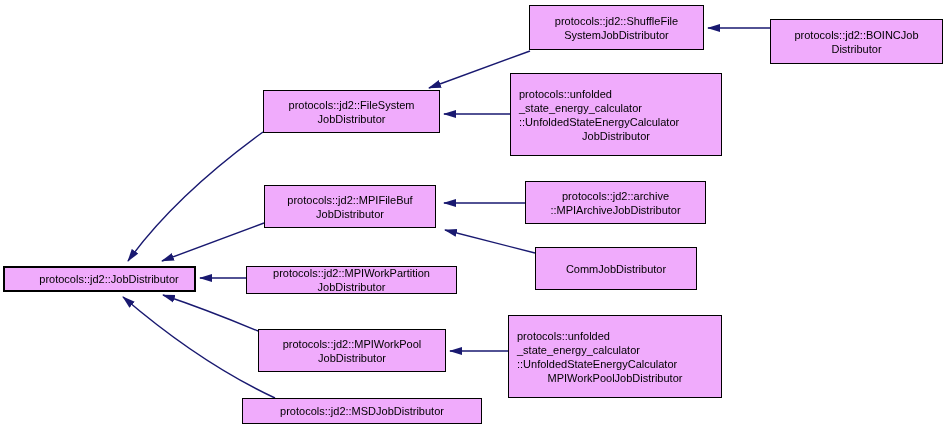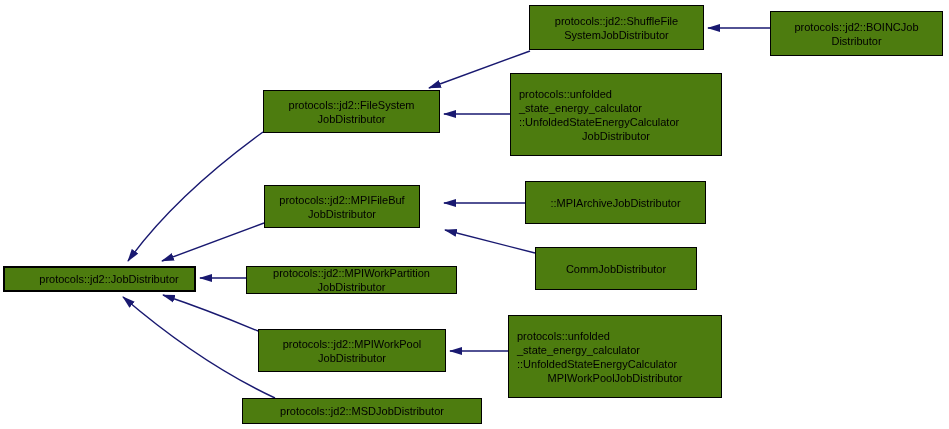--- a/index.html
+++ b/index.html
@@ -17,44 +17,44 @@
   }
   .edges {
     position: absolute;
     left: 0; top: 0;
     width: 949px; height: 429px;
     pointer-events: none;
   }
   .node {
     position: absolute;
     box-sizing: border-box;
-    background: #4d7c0f;
+    background: #f0abfc;
     border: 1px solid #000000;
     color: #000000;
     font-size: 11px;
     line-height: 14px;
     display: flex;
     flex-direction: column;
     justify-content: center;
     text-align: center;
     cursor: pointer;
     white-space: nowrap;
   }
   .node .ln { padding: 0 2px; }
   .node.wrap4 { text-align: left; padding-left: 6px; padding-right: 4px; }
   .node.wrap4 .ln.center { text-align: center; padding-left: 0; }
   .root-node { border-width: 2px; padding-left: 19px; }
 
   
   #n-job-distributor     { left: 3px;   top: 266px; width: 193px; height: 26px; }
   #n-file-system         { left: 263px; top: 90px;  width: 177px; height: 43px; }
   #n-shuffle-file        { left: 529px; top: 5px;   width: 175px; height: 45px; }
-  #n-boinc               { left: 770px; top: 11px;   width: 173px; height: 45px; }
+  #n-boinc               { left: 770px; top: 19px;   width: 173px; height: 45px; }
   #n-unfolded-jd         { left: 510px; top: 73px;  width: 212px; height: 83px; }
-  #n-mpi-filebuf         { left: 264px; top: 185px; width: 156px; height: 43px; }
+  #n-mpi-filebuf         { left: 264px; top: 185px; width: 172px; height: 43px; }
   #n-archive             { left: 525px; top: 181px; width: 181px; height: 43px; }
   #n-mpi-multi           { left: 535px; top: 247px; width: 162px; height: 43px; }
   #n-mpi-work-partition  { left: 246px; top: 266px; width: 211px; height: 28px; }
   #n-mpi-work-pool       { left: 258px; top: 329px; width: 188px; height: 43px; }
   #n-unfolded-mpi        { left: 508px; top: 315px; width: 214px; height: 83px; }
   #n-msd                 { left: 242px; top: 398px; width: 240px; height: 26px; }
 </style>
 </head>
 <body>
 
@@ -106,20 +106,21 @@
     <div class="ln">::UnfoldedStateEnergyCalculator</div>
     <div class="ln center">JobDistributor</div>
   </div>
 
   <div class="node" id="n-mpi-filebuf">
     <div class="ln">protocols::jd2::MPIFileBuf</div>
     <div class="ln">JobDistributor</div>
   </div>
 
   <div class="node" id="n-archive">
+    <div class="ln">protocols::jd2::archive</div>
     <div class="ln">::MPIArchiveJobDistributor</div>
   </div>
 
   <div class="node" id="n-mpi-multi">
     <div class="ln">CommJobDistributor</div>
   </div>
 
   <div class="node" id="n-mpi-work-partition">
     <div class="ln">protocols::jd2::MPIWorkPartition</div>
     <div class="ln">JobDistributor</div>

